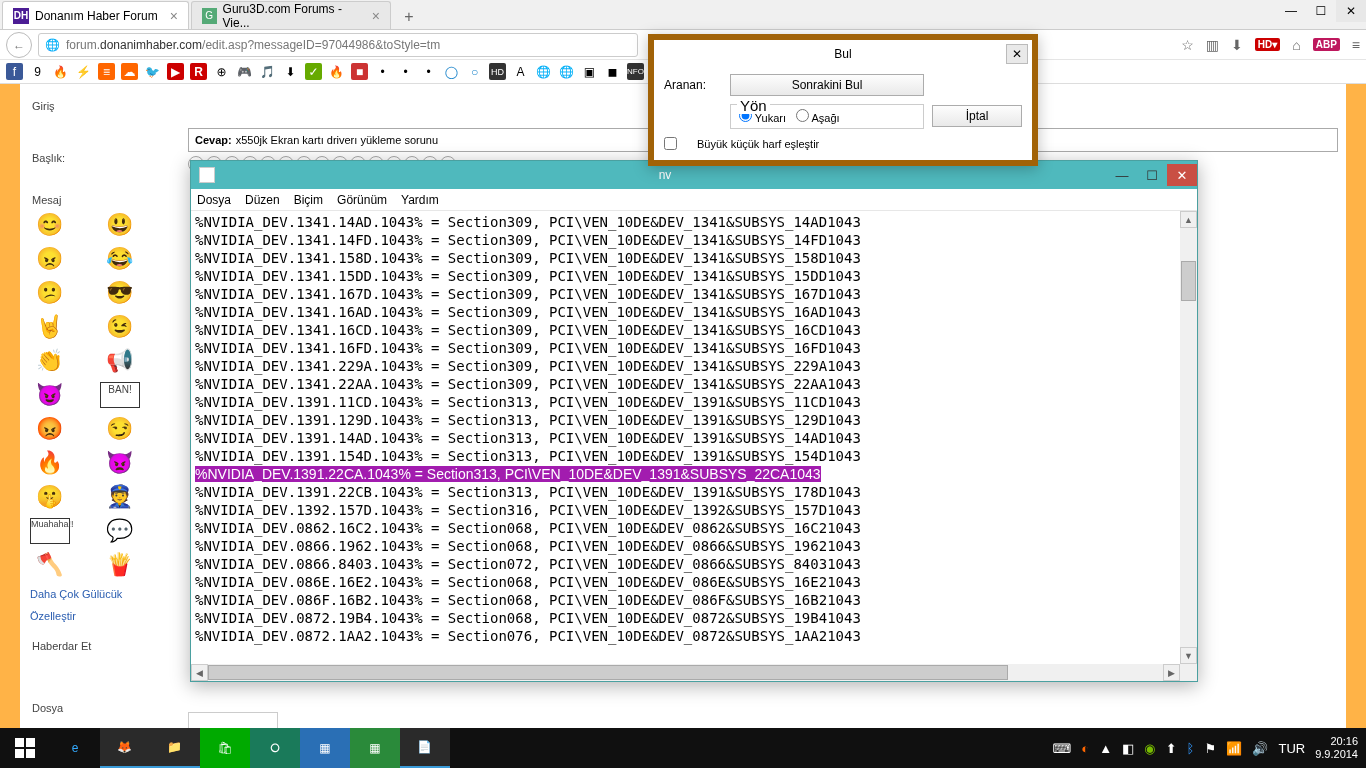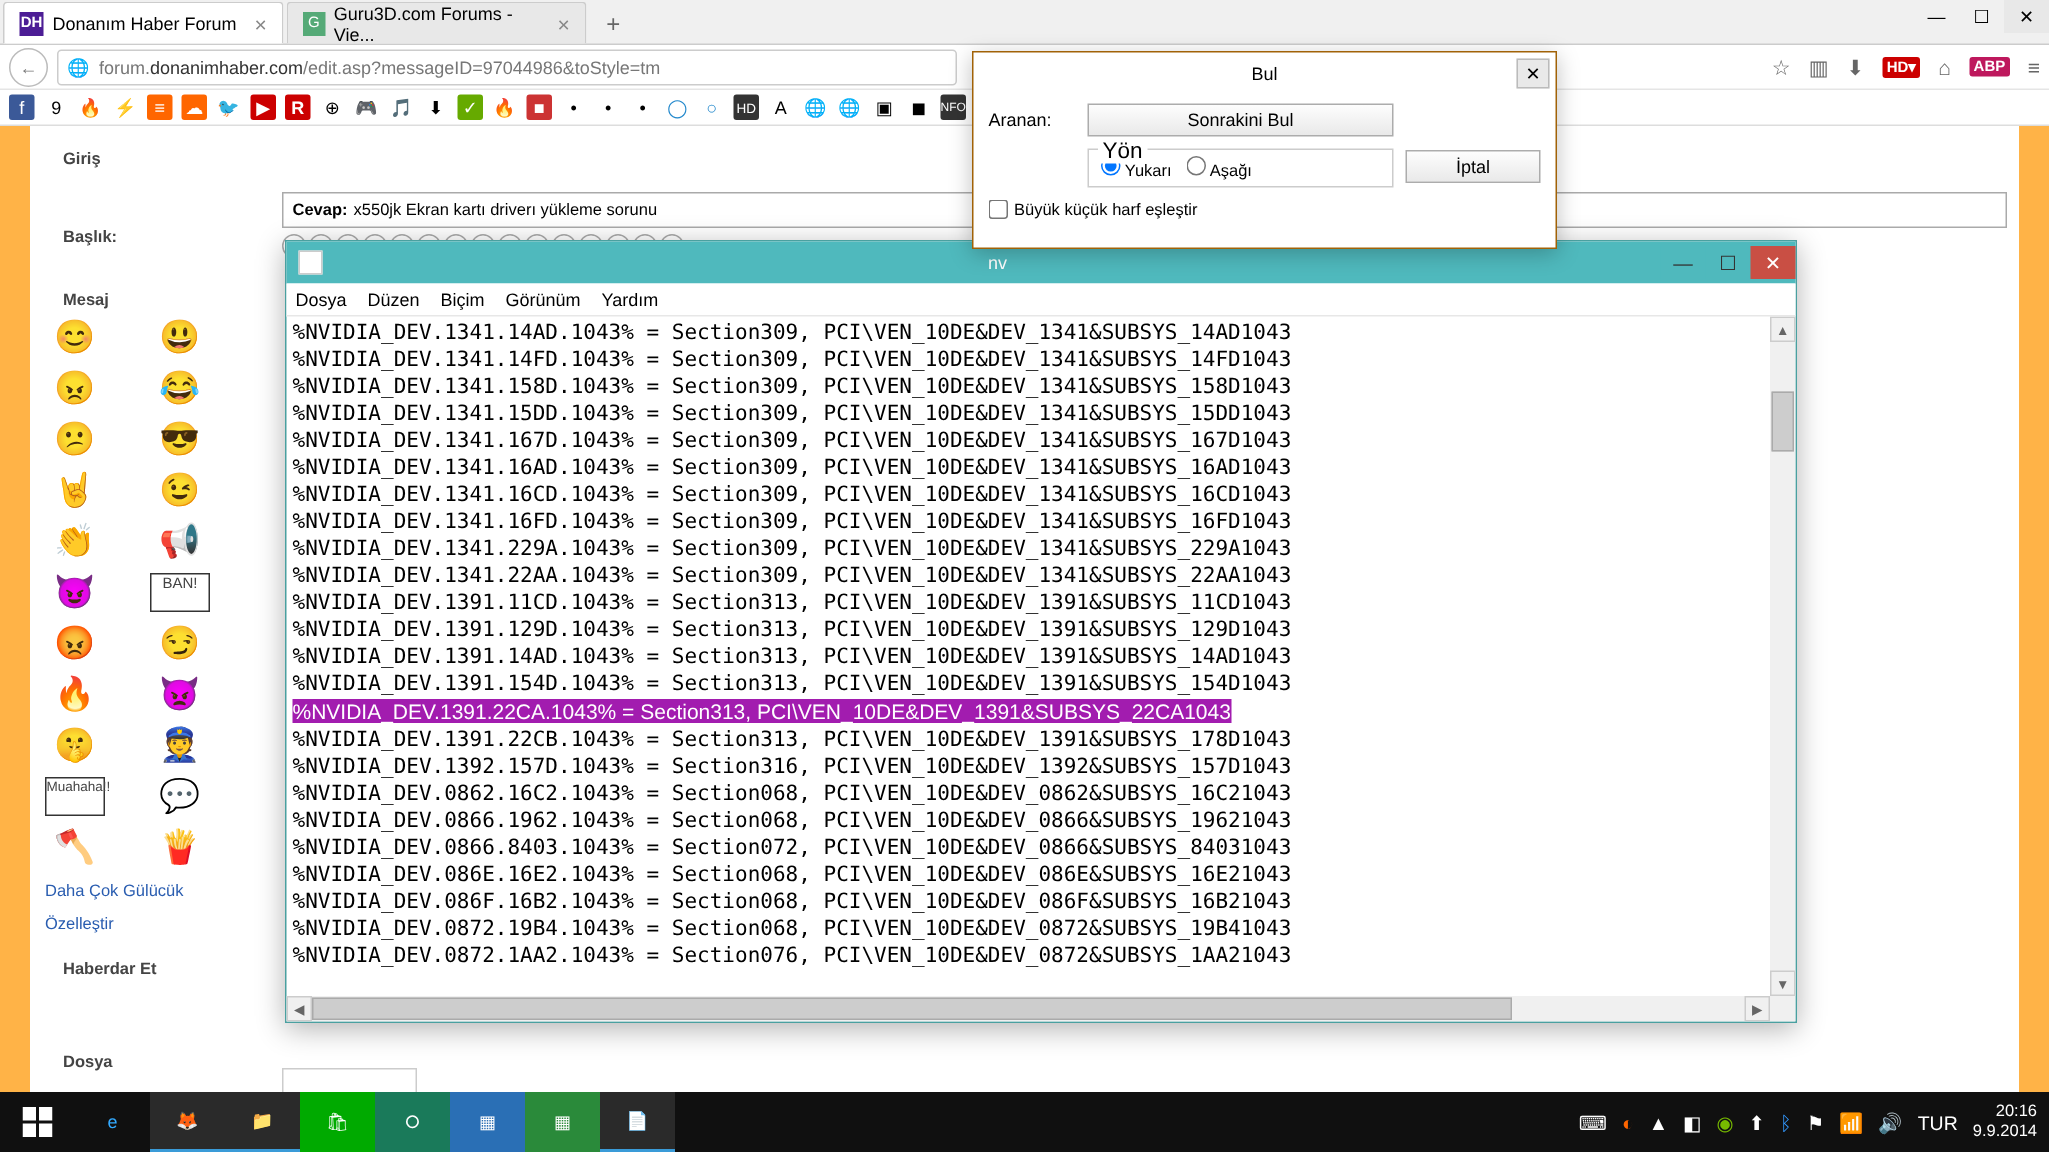--- a/index.html
+++ b/index.html
@@ -25,40 +25,40 @@
 .addr-icons span { font-size: 14px; cursor: pointer; }
 .search-btn { width: 28px; height: 22px; border: 1px solid #bbb; background: linear-gradient(#fff,#eee); border-radius: 3px; display: flex; align-items: center; justify-content: center; margin-left: 6px; }
 
 .bookbar { height: 24px; display: flex; align-items: center; padding: 2px 6px; gap: 6px; background: #fff; border-bottom: 1px solid #ddd; }
 .bookbar span { width: 17px; height: 17px; display: inline-flex; align-items: center; justify-content: center; font-size: 12px; }
 
 
 .page { position: absolute; top: 84px; left: 0; right: 0; bottom: 40px; background: #fff; display: flex; }
 .orange-edge { width: 20px; background: #ffb347; }
 .left-col { width: 160px; padding: 8px 10px; font-size: 11px; color: #444; }
-.left-col .lbl { margin: 8px 12px 4px; font-weight: bold; }
+.left-col .lbl { margin: 8px 2px 4px; }
 .emoji-grid { display: grid; grid-template-columns: 40px 40px; gap: 8px 30px; margin-top: 6px; }
 .emoji-grid span { font-size: 22px; text-align: center; }
 .link-btn { color: #2a5db0; margin-top: 10px; font-size: 11px; }
 .mid-col { flex: 1; padding: 6px 8px; }
 .cevap-box { border: 1px solid #aaa; background: #fff; height: 24px; display: flex; align-items: center; font-size: 11px; padding: 0 6px; }
 .cevap-box .pre { font-weight: bold; margin-right: 4px; }
 .toolbar-circles { margin-top: 4px; display: flex; gap: 2px; }
 .toolbar-circles span { width: 16px; height: 16px; border: 1px solid #aaa; border-radius: 50%; }
 
 
-.find-dlg { position: absolute; left: 648px; top: 34px; width: 390px; height: 132px; background: #fff; border: 1px solid #a16207; box-shadow: 0 3px 14px rgba(0,0,0,.25); z-index: 50; font-size: 12px; }
+.find-dlg { position: absolute; left: 648px; top: 34px; width: 390px; height: 132px; background: #fff; border: 6px solid #a16207; box-shadow: 0 3px 14px rgba(0,0,0,.25); z-index: 50; font-size: 12px; }
 .find-title { height: 28px; display: flex; align-items: center; justify-content: center; position: relative; }
 .find-close { position: absolute; right: 4px; top: 4px; width: 22px; height: 20px; background: #e9e9e9; border: 1px solid #bbb; display: flex; align-items: center; justify-content: center; }
 .find-body { padding: 6px 10px; display: grid; grid-template-columns: 58px 1fr 90px; gap: 6px 8px; align-items: center; }
 .find-body input[type=text] { height: 22px; border: 1px solid #abadb3; padding: 0 4px; font-size: 12px; }
 .find-btn { height: 22px; border: 1px solid #acacac; background: linear-gradient(#fdfdfd,#e9e9e9); font-size: 12px; }
 .find-group { grid-column: 2; border: 1px solid #ccc; padding: 4px 8px; position: relative; margin-top: 2px; display: flex; gap: 10px; font-size: 11px; }
 .find-group legend { position: absolute; top: -8px; left: 6px; background: #fff; padding: 0 3px; font-size: 15px; }
-.find-chk { grid-column: 1 / span 2; display: flex; align-items: center; gap: 4px; font-size: 11px; margin-top: 2px; }
+.find-chk { grid-column: 1 / span 2; display: flex; align-items: center; gap: 20px; font-size: 11px; margin-top: 2px; }
 
 
 .notepad { position: absolute; left: 190px; top: 160px; width: 1008px; height: 522px; background: #fff; border: 1px solid #4aa0a0; box-shadow: 0 4px 18px rgba(0,0,0,.3); z-index: 40; display: flex; flex-direction: column; }
 .np-title { height: 28px; background: #4fb9bd; display: flex; align-items: center; color: #fff; font-size: 12px; }
 .np-title .doc-icon { width: 16px; height: 16px; background: #fff; margin: 0 8px; border: 1px solid #ccc; }
 .np-title .ttl { flex: 1; text-align: center; }
 .np-winbtns { display: flex; }
 .np-winbtns div { width: 30px; height: 22px; display: flex; align-items: center; justify-content: center; font-size: 13px; }
 .np-winbtns .min, .np-winbtns .max { background: #4fb9bd; color: #333; }
 .np-winbtns .cls { background: #c94f44; color: #fff; }

